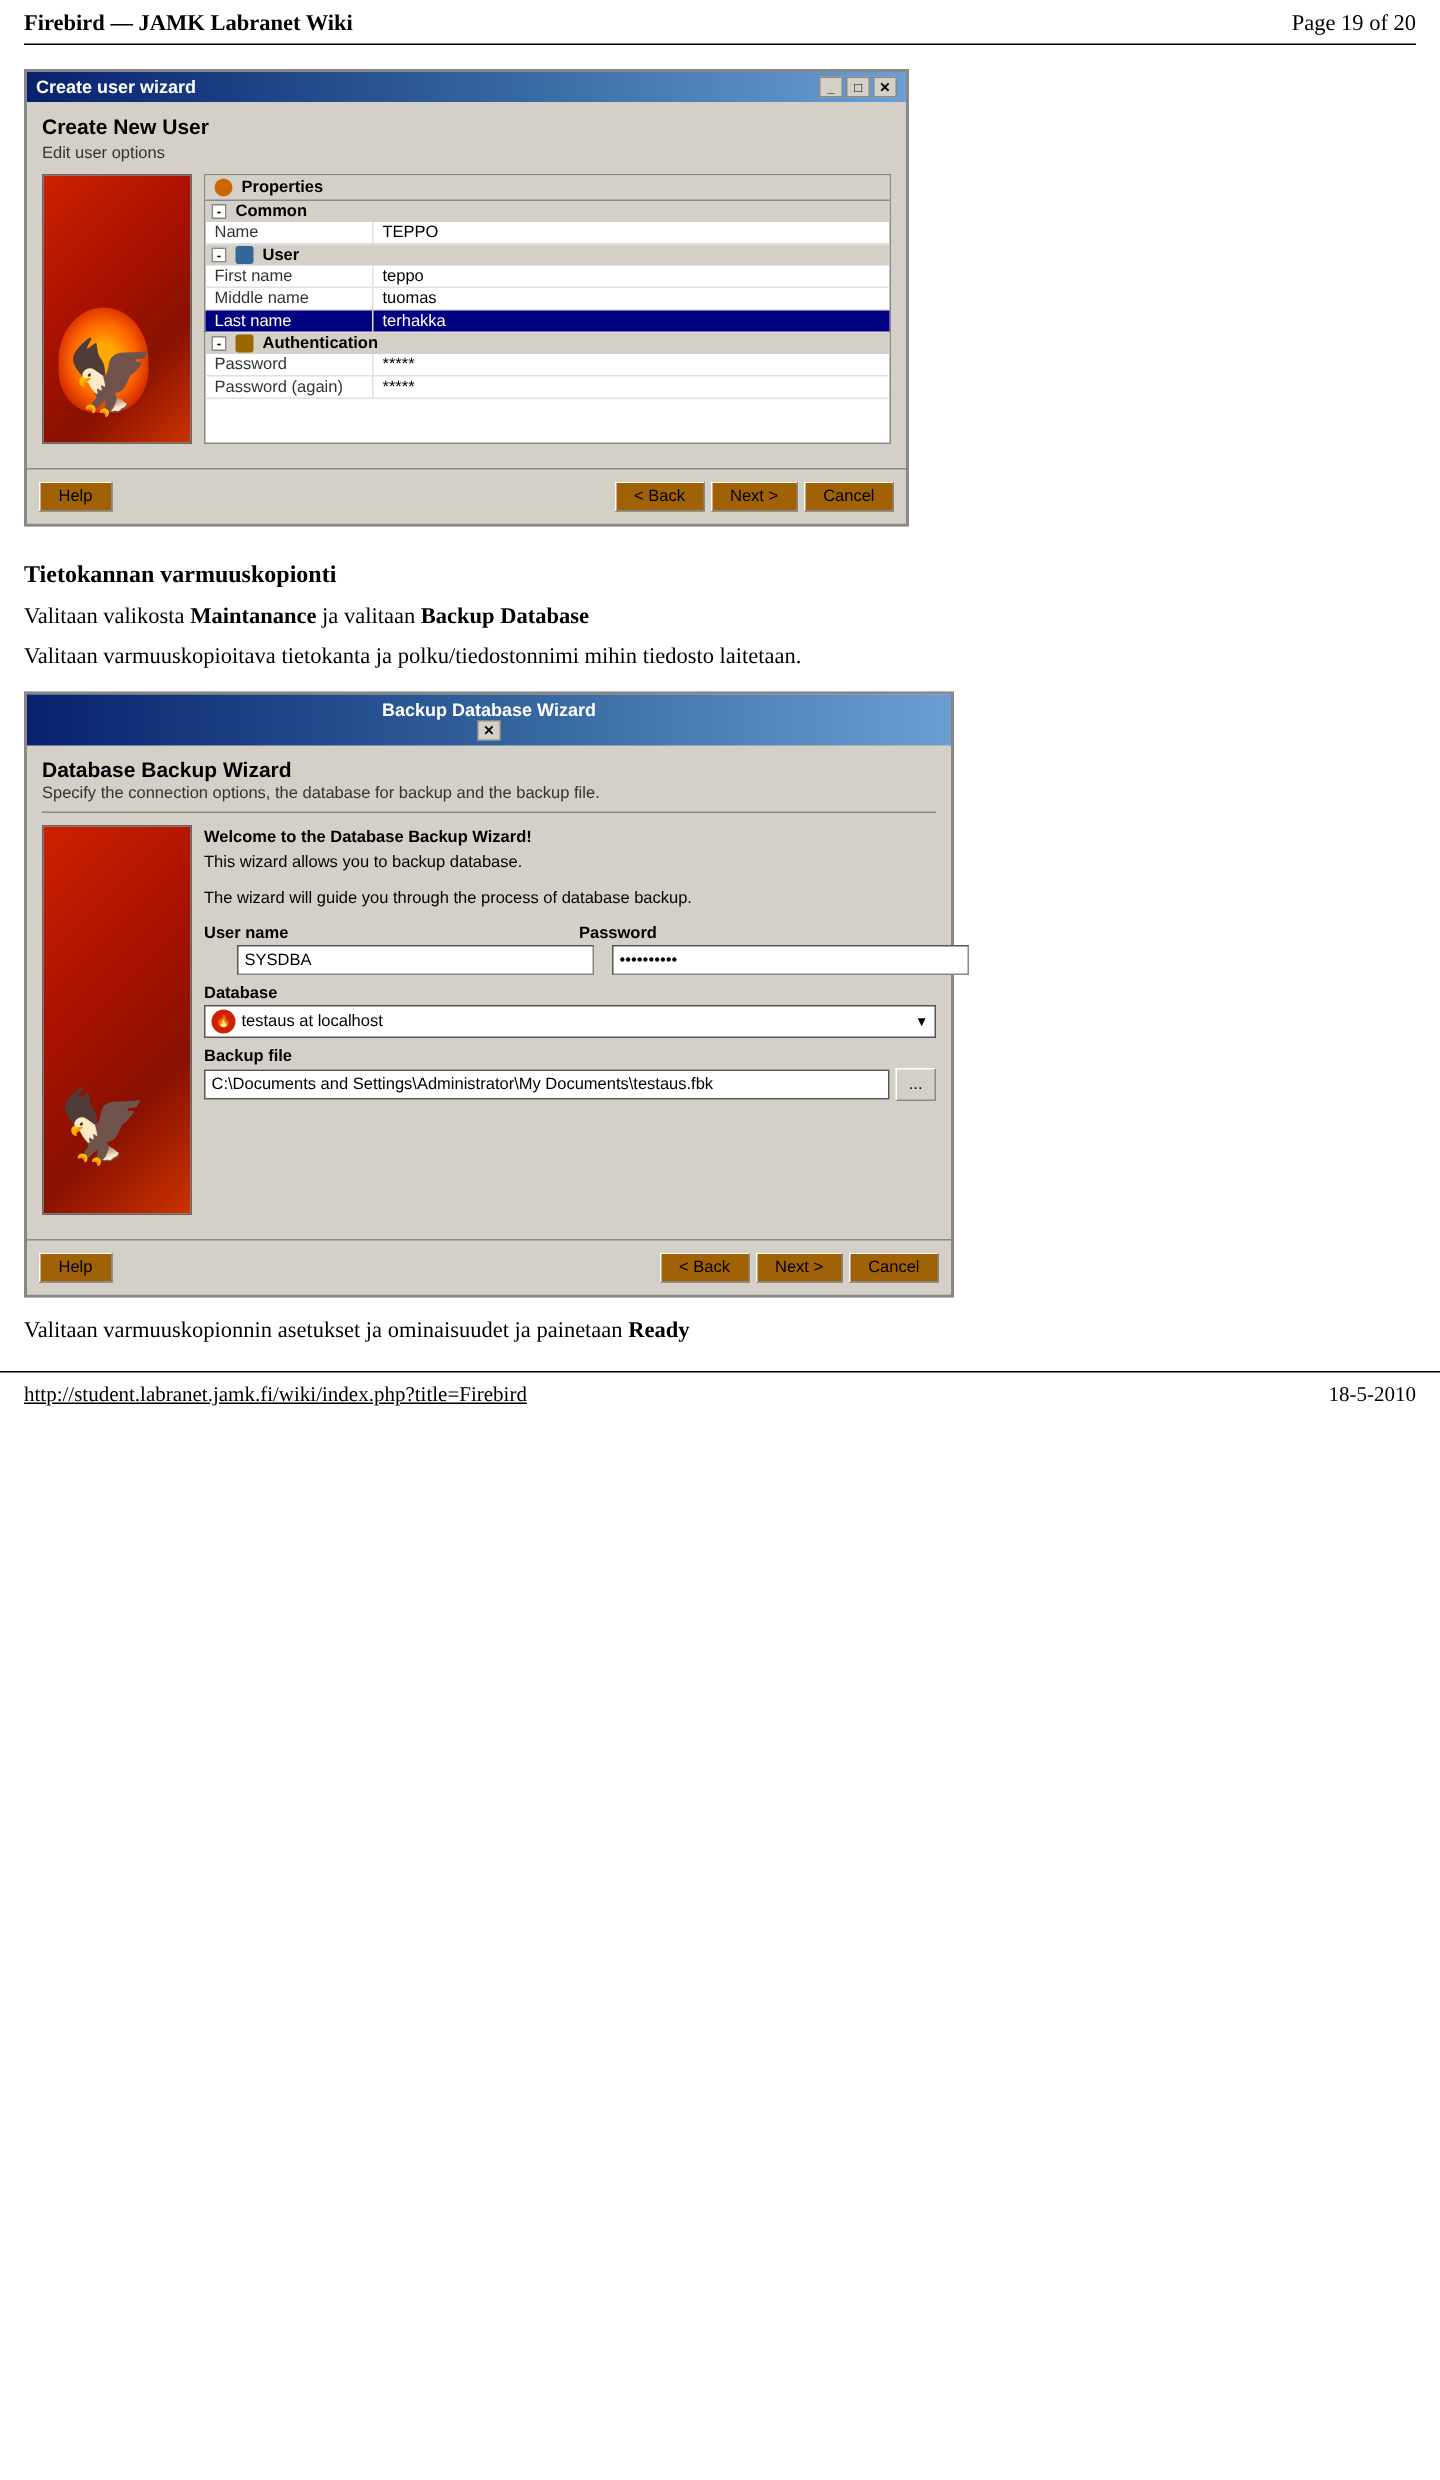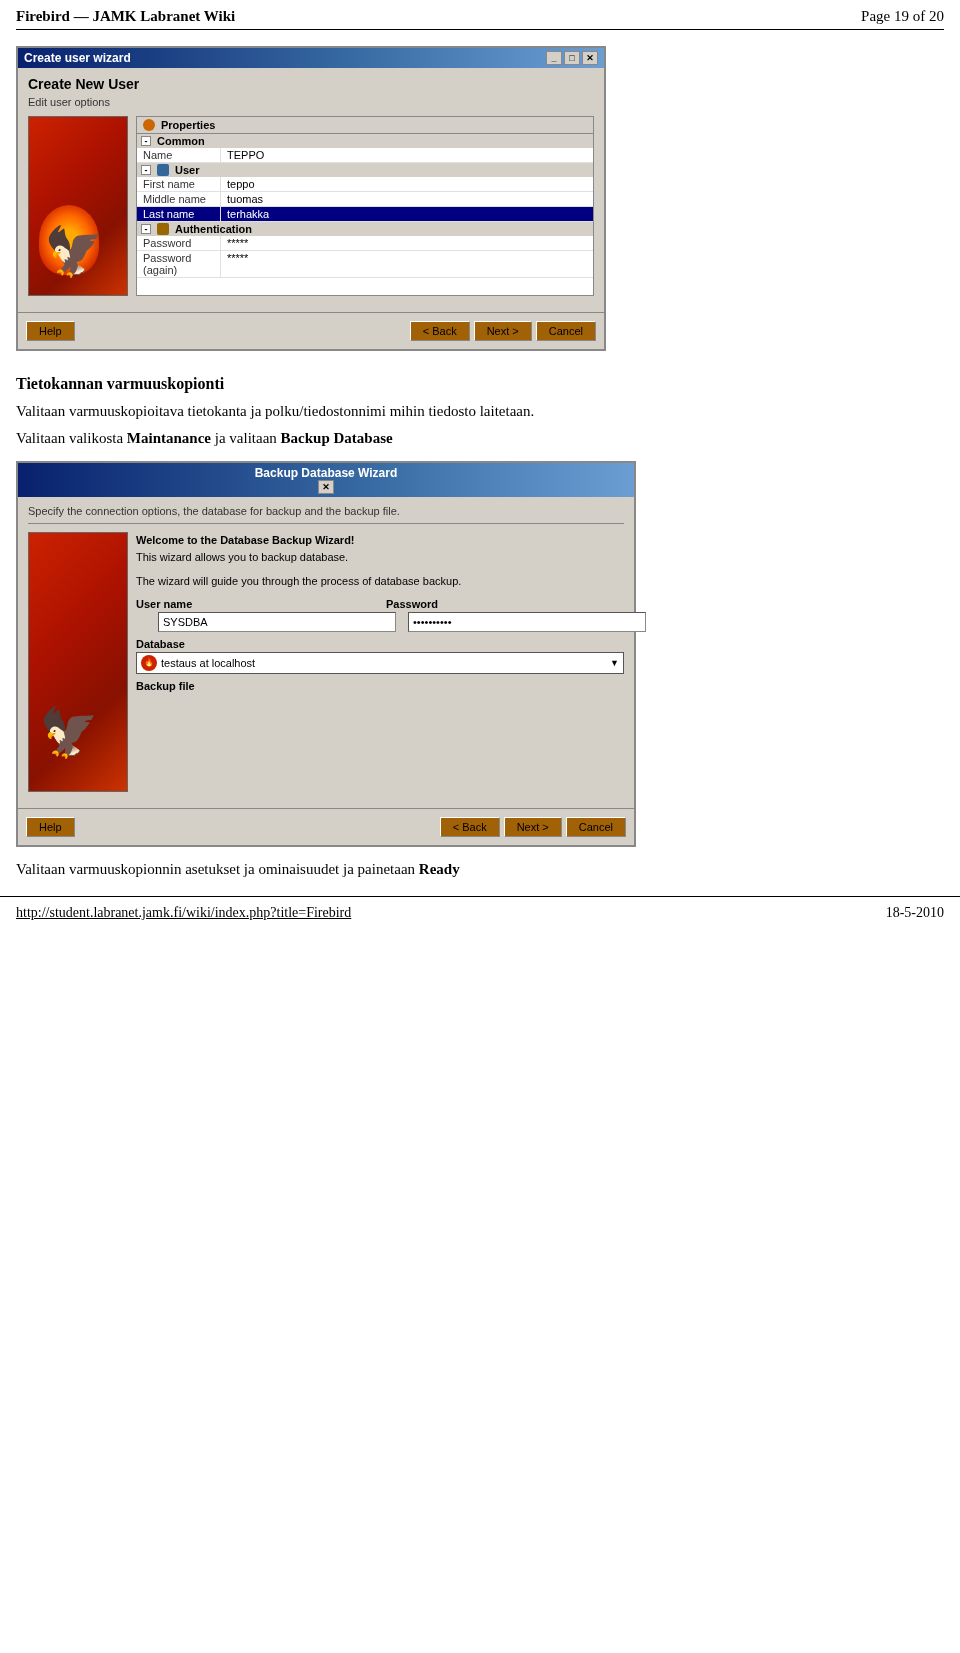--- a/index.html
+++ b/index.html
@@ -161,21 +161,21 @@
       display: flex;
       border-bottom: 1px solid #e0e0e0;
     }
 
     .prop-row.highlighted {
       background: #000080;
       color: #fff;
     }
 
     .prop-label {
-      width: 84px;
+      width: 112px;
       padding: 1px 6px;
       border-right: 1px solid #e0e0e0;
       color: #333;
     }
 
     .prop-row.highlighted .prop-label {
       color: #fff;
     }
 
     .prop-value {
@@ -551,33 +551,34 @@
       </div>
       <div class="btn-right">
         <button class="win-btn">&lt; Back</button>
         <button class="win-btn">Next &gt;</button>
         <button class="win-btn">Cancel</button>
       </div>
     </div>
   </div>
 
   <div class="section-heading">Tietokannan varmuuskopionti</div>
-  <div class="body-text">Valitaan varmuuskopioitava tietokanta ja polku/tiedostonnimi mihin tiedosto laitetaan.</div>
   <div class="body-text">
     <span>Valitaan valikosta </span><b>Maintanance</b><span> ja valitaan </span><b>Backup Database</b>
   </div>
+  <div class="body-text">Valitaan varmuuskopioitava tietokanta ja polku/tiedostonnimi mihin tiedosto laitetaan.</div>
 
   <div class="backup-window">
     <div class="backup-title-bar">
       <span>Backup Database Wizard</span>
       <div class="title-bar-controls">
         <div class="title-btn">✕</div>
       </div>
     </div>
     <div class="backup-inner">
+      <div class="backup-heading">Database Backup Wizard</div>
       <div class="backup-subtext">Specify the connection options, the database for backup and the backup file.</div>
       <div class="backup-body">
         <div class="backup-logo"></div>
         <div class="backup-form">
           <div class="welcome-text">
             <b>Welcome to the Database Backup Wizard!</b><br>
             <span>This wizard allows you to backup database.</span>
           </div>
           <div class="welcome-text">The wizard will guide you through the process of database backup.</div>
           <div class="form-row">
@@ -593,20 +594,24 @@
           <div>
             <div class="db-label">Database</div>
             <div class="db-select">
               <span class="db-select-icon">🔥</span>
               <span class="db-select-text">testaus at localhost</span>
               <span class="db-select-arrow">▼</span>
             </div>
           </div>
           <div>
             <div class="db-label">Backup file</div>
+            <div class="backup-file-row">
+              <input class="backup-file-input" type="text" value="C:\Documents and Settings\Administrator\My Documents\testaus.fbk" style="">
+              <button class="browse-btn">...</button>
+            </div>
           </div>
         </div>
       </div>
     </div>
     <div class="backup-footer">
       <button class="win-btn">Help</button>
       <div class="btn-right">
         <button class="win-btn">&lt; Back</button>
         <button class="win-btn">Next &gt;</button>
         <button class="win-btn">Cancel</button>

